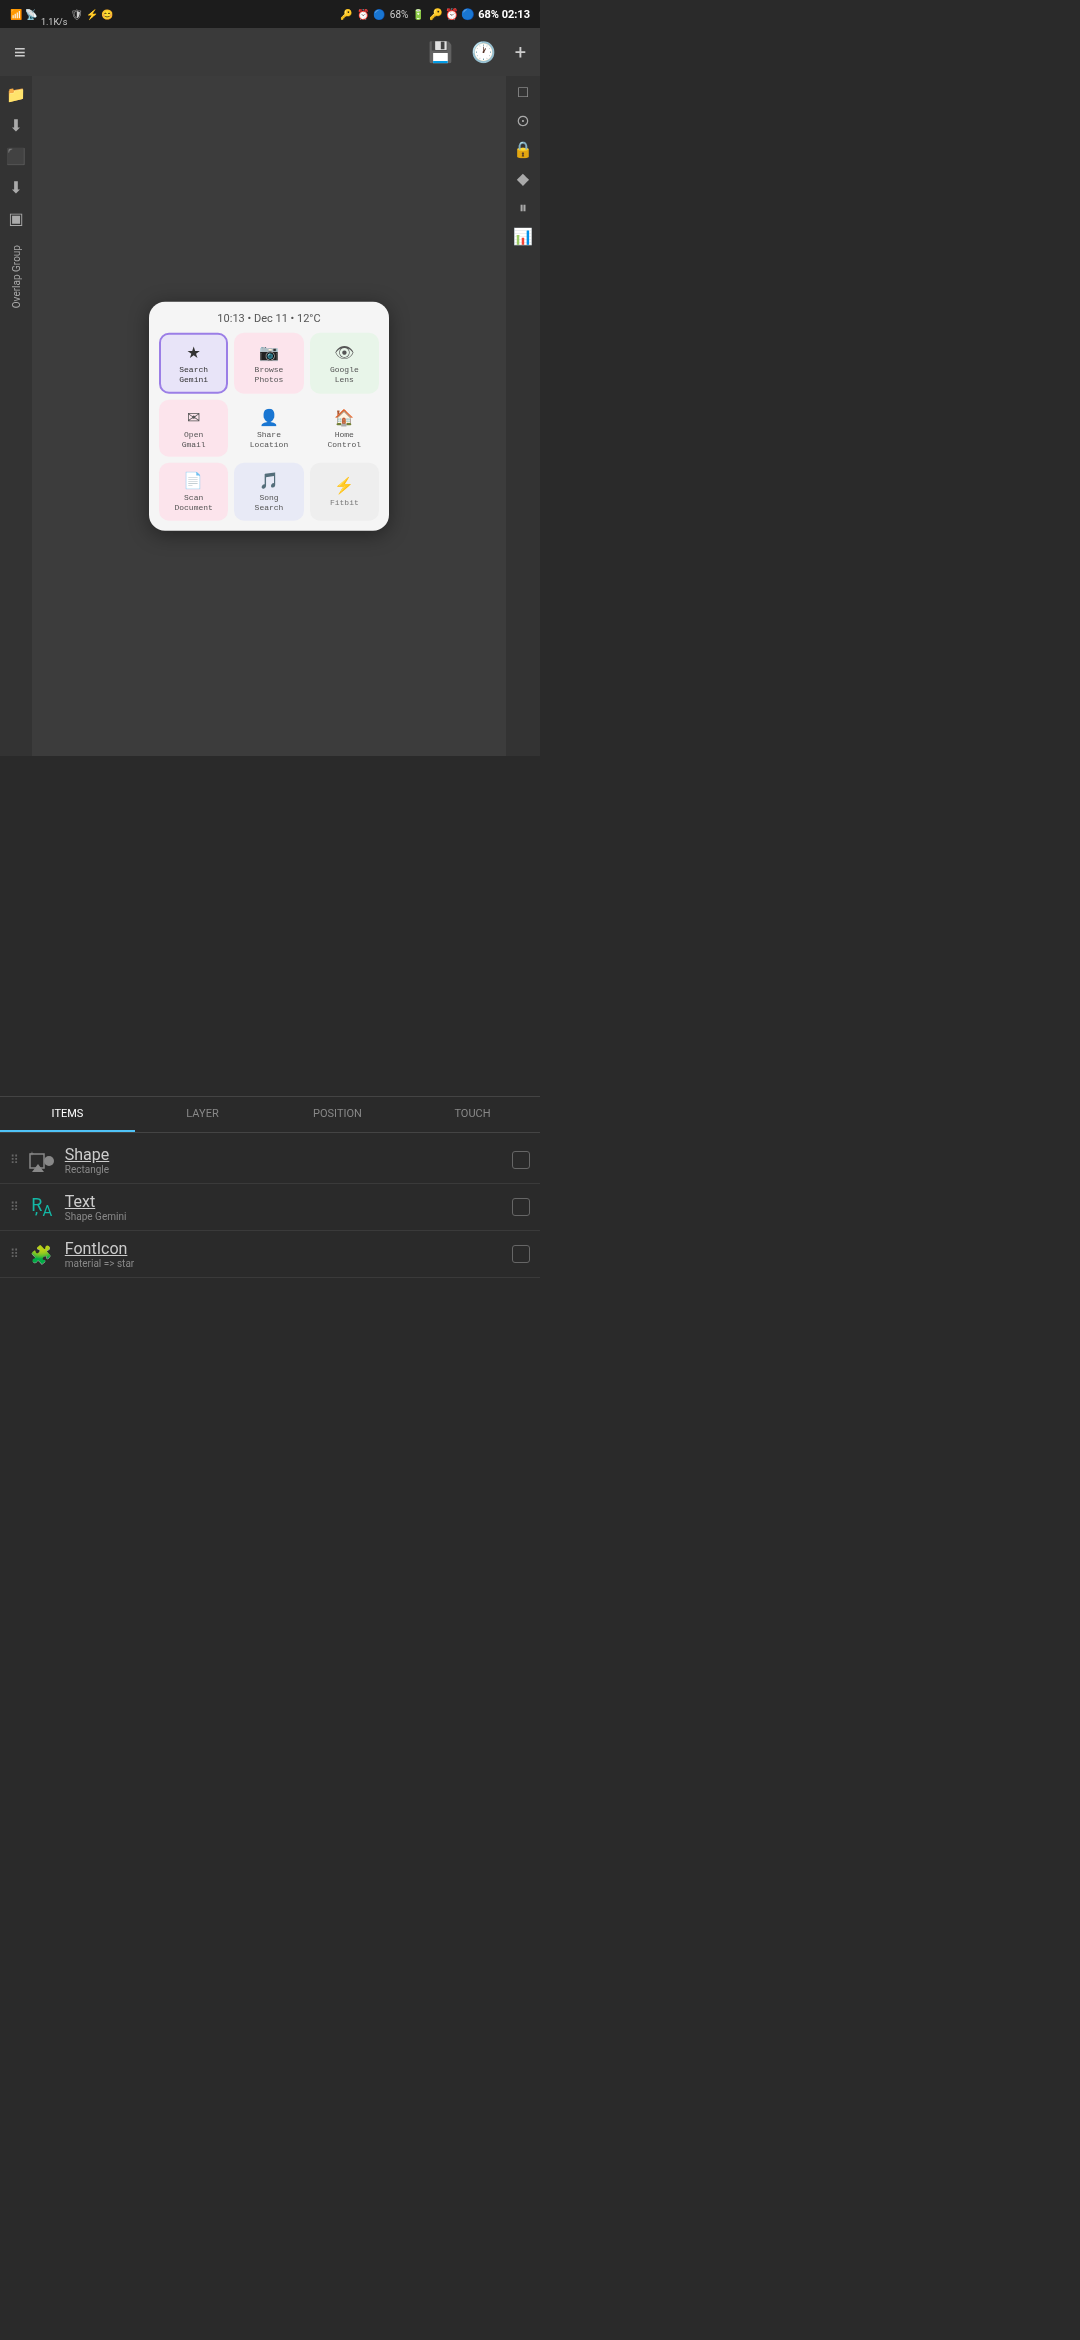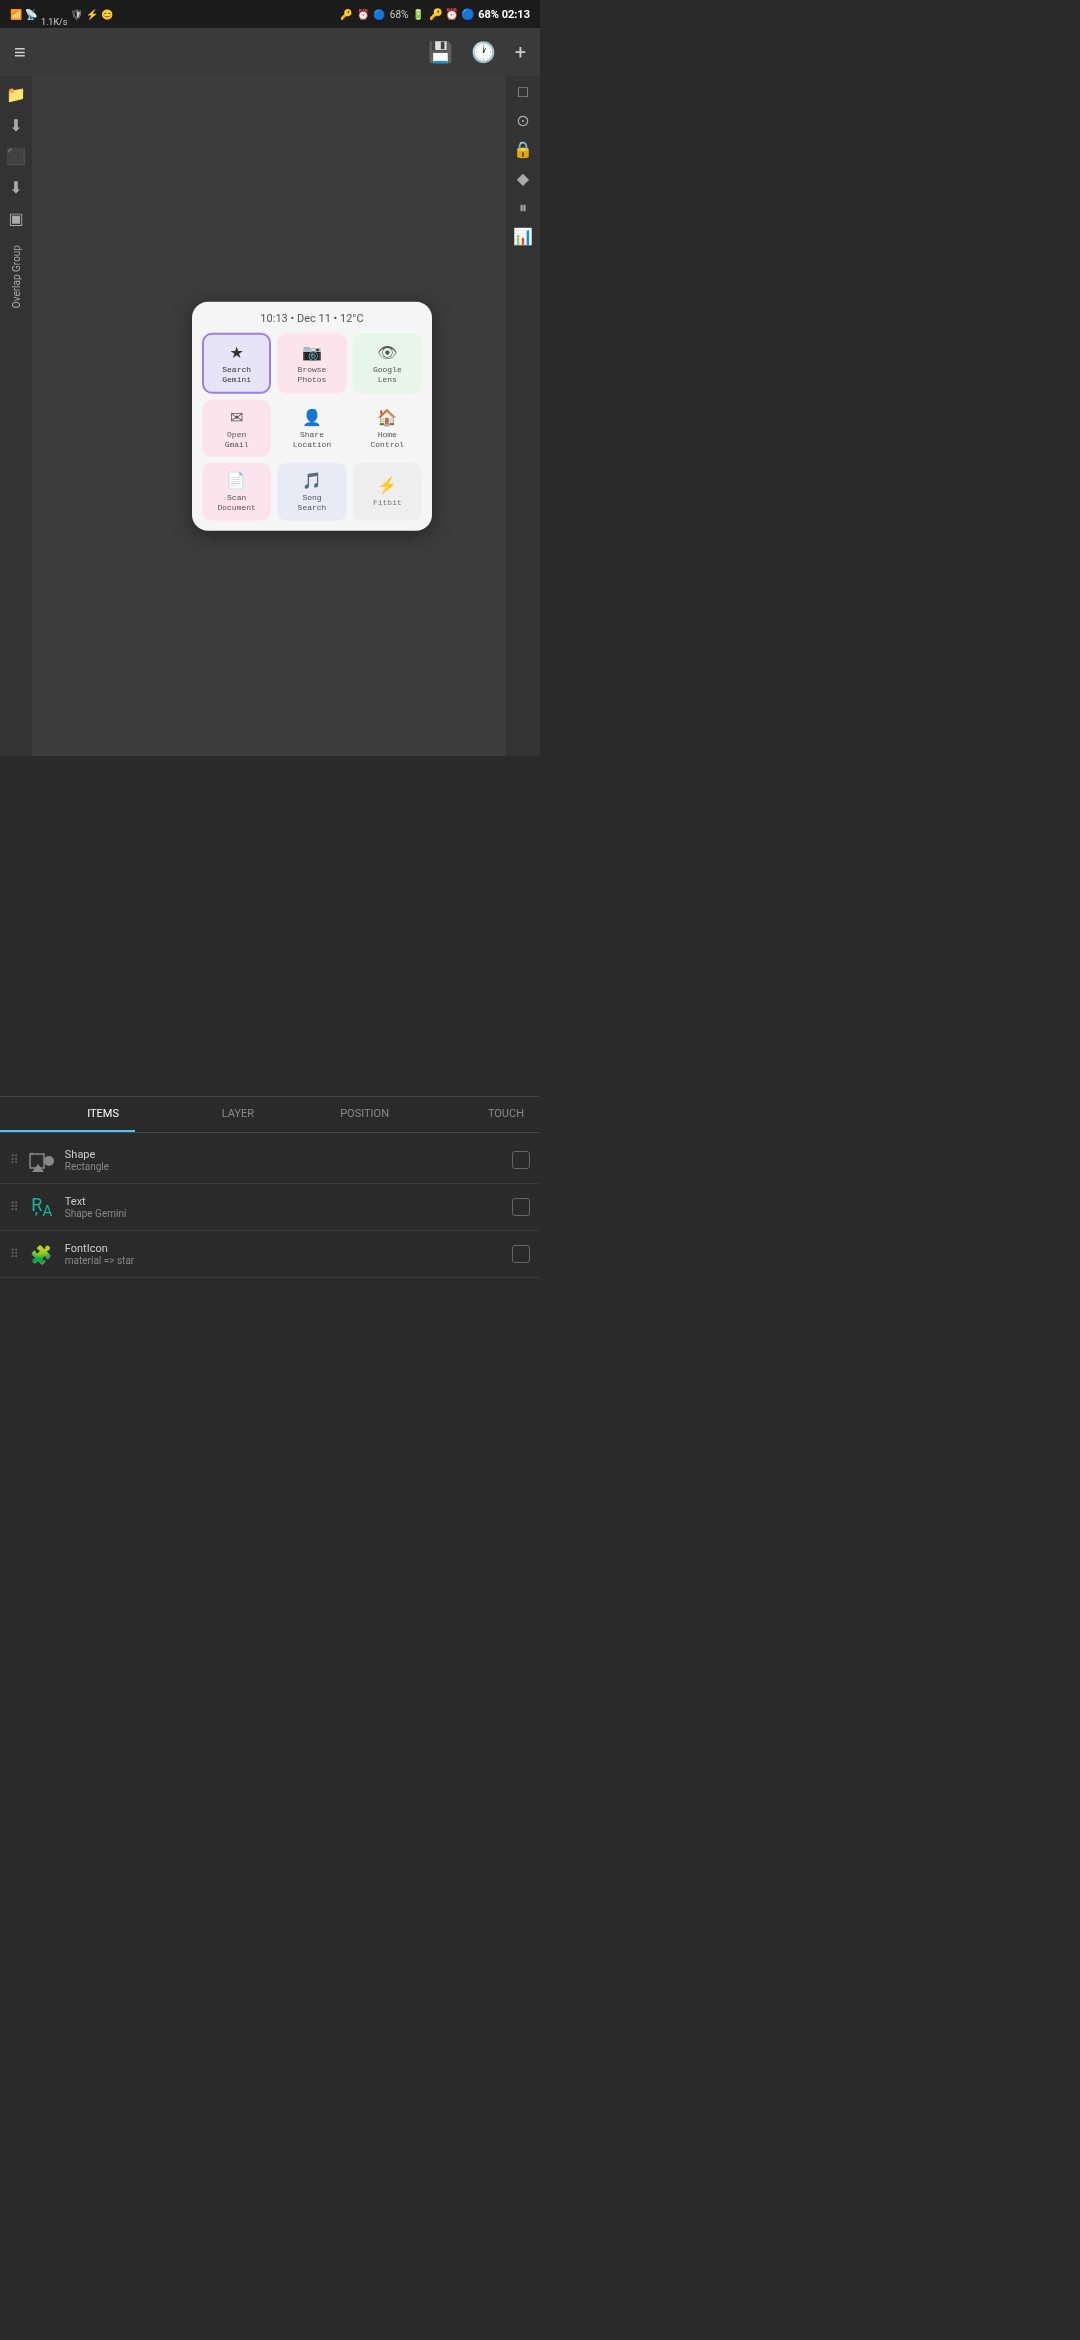--- a/index.html
+++ b/index.html
@@ -89,21 +89,20 @@
     .widget-card {
       position: absolute;
       top: 50%;
       left: 50%;
       transform: translate(-50%, -50%);
       background: #f5f5f5;
       border-radius: 16px;
       padding: 10px;
       width: 240px;
       box-shadow: 0 4px 20px rgba(0,0,0,0.4);
-      margin-left: 43px;
     }
     .widget-header {
       text-align: center;
       font-size: 11px;
       color: #555;
       margin-bottom: 8px;
     }
     .widget-grid {
       display: grid;
       grid-template-columns: repeat(3, 1fr);
@@ -164,22 +163,22 @@
       border-top: 1px solid #444;
     }
 
     
     .tabs-row {
       display: flex;
       border-bottom: 1px solid #444;
     }
     .tab {
       flex: 1;
-      text-align: right;
-      padding: 10px 16px;
+      text-align: center;
+      padding: 10px 0;
       font-size: 11px;
       color: #888;
       cursor: pointer;
       border-bottom: 2px solid transparent;
     }
     .tab.active {
       color: #fff;
       border-bottom: 2px solid #4fc3f7;
     }
 
@@ -199,21 +198,21 @@
     }
     .layer-thumb {
       width: 30px;
       height: 30px;
       display: flex;
       align-items: center;
       justify-content: center;
       flex-shrink: 0;
     }
     .layer-info { flex: 1; }
-    .layer-name { font-size: 11px; color: #ccc; }
+    .layer-name { font-size: 16px; color: #ccc; text-decoration: underline; }
     .layer-sub { font-size: 10px; color: #888; }
     .layer-checkbox {
       width: 18px;
       height: 18px;
       border: 1.5px solid #666;
       border-radius: 3px;
       cursor: pointer;
     }
     .text-icon-svg { font-size: 18px; color: #14b8a6; }
     .puzzle-icon { font-size: 18px; color: #aaa; }

